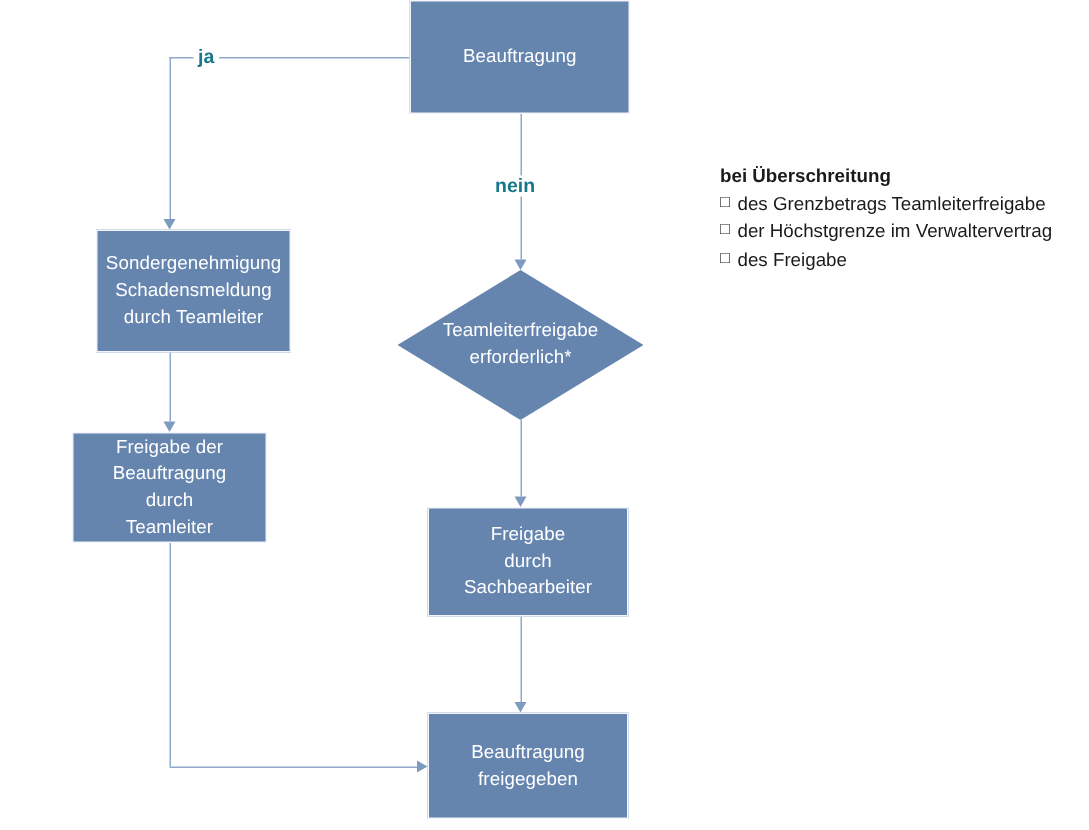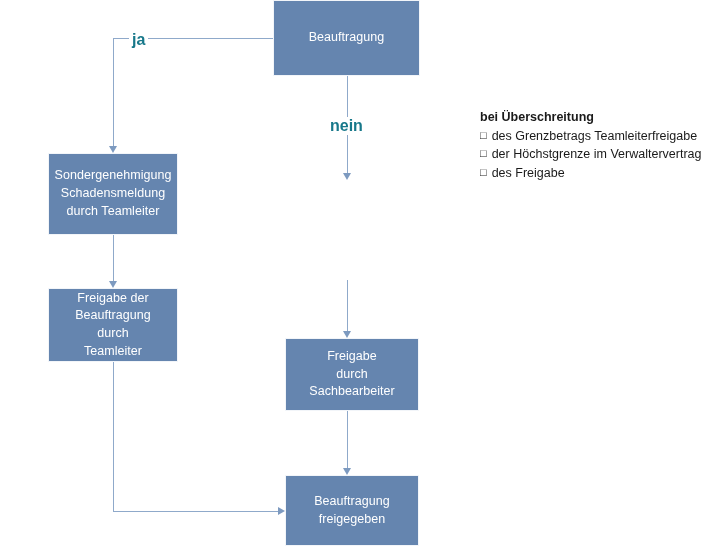--- a/index.html
+++ b/index.html
@@ -77,21 +77,21 @@
   .arrow.right {
     border-top: 4.5px solid transparent;
     border-bottom: 4.5px solid transparent;
     border-left: 7px solid #7D9AC0;
   }
   
   .edge-label {
     position: absolute;
     color: #17788A;
     font-weight: bold;
-    font-size: 16px;
+    font-size: 13px;
     background: #ffffff;
     padding: 0 3px;
     line-height: 1.1;
   }
   
   #legend {
     position: absolute;
     left: 480px;
     top: 108px;
     width: 240px;
@@ -147,32 +147,37 @@
   <div class="connector v" style="left:347px; top:411px; height:57px;"></div>
   <div class="arrow down" style="left:342.5px; top:468px;"></div>
 
   <div class="edge-label" style="left:129px; top:31px;">ja</div>
   <div class="edge-label" style="left:327px; top:117px;">nein</div>
 
   <div class="node process" style="left:273px; top:0px; width:147px; height:76px;">
     <span class="node-text">Beauftragung</span>
   </div>
 
-  <div class="node process" style="left:48px; top:153px; width:130px; height:82px;">
+  <div class="node process" style="left:64px; top:153px; width:130px; height:82px;">
     <span class="node-text">Sondergenehmigung
 Schadensmeldung
 durch Teamleiter</span>
   </div>
 
   <div class="node process" style="left:48px; top:288px; width:130px; height:74px;">
     <span class="node-text">Freigabe der
 Beauftragung
 durch Teamleiter</span>
   </div>
 
+  <div class="node decision" style="left:265px; top:180px; width:164px; height:100px;">
+    <span class="diamond-shape"></span>
+    <span class="node-text">Teamleiterfreigabe
+erforderlich*</span>
+  </div>
 
   <div class="node process" style="left:285px; top:338px; width:134px; height:73px;">
     <span class="node-text">Freigabe
 durch Sachbearbeiter</span>
   </div>
 
   <div class="node process" style="left:285px; top:475px; width:134px; height:71px;">
     <span class="node-text">Beauftragung
 freigegeben</span>
   </div>

